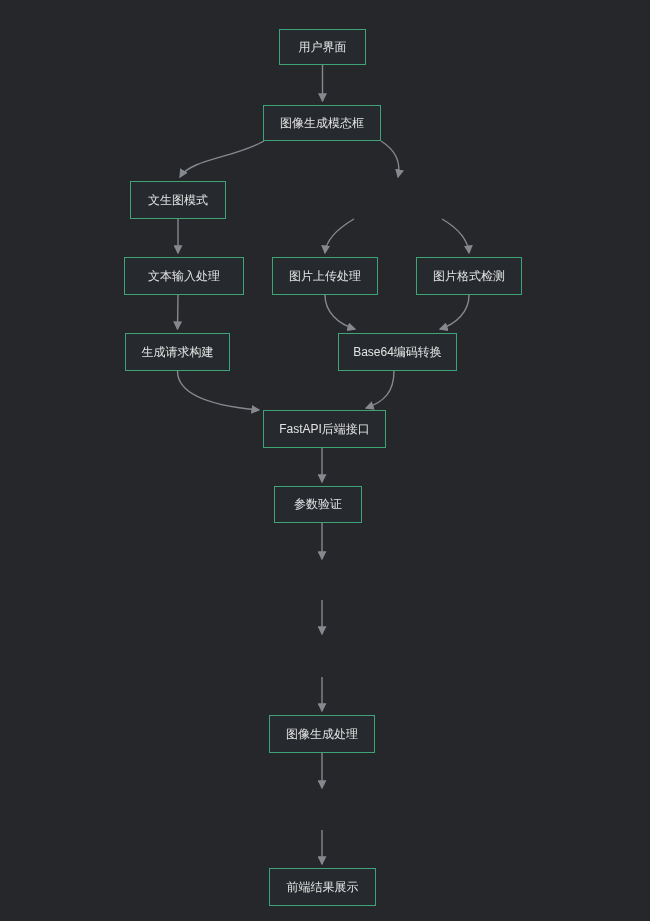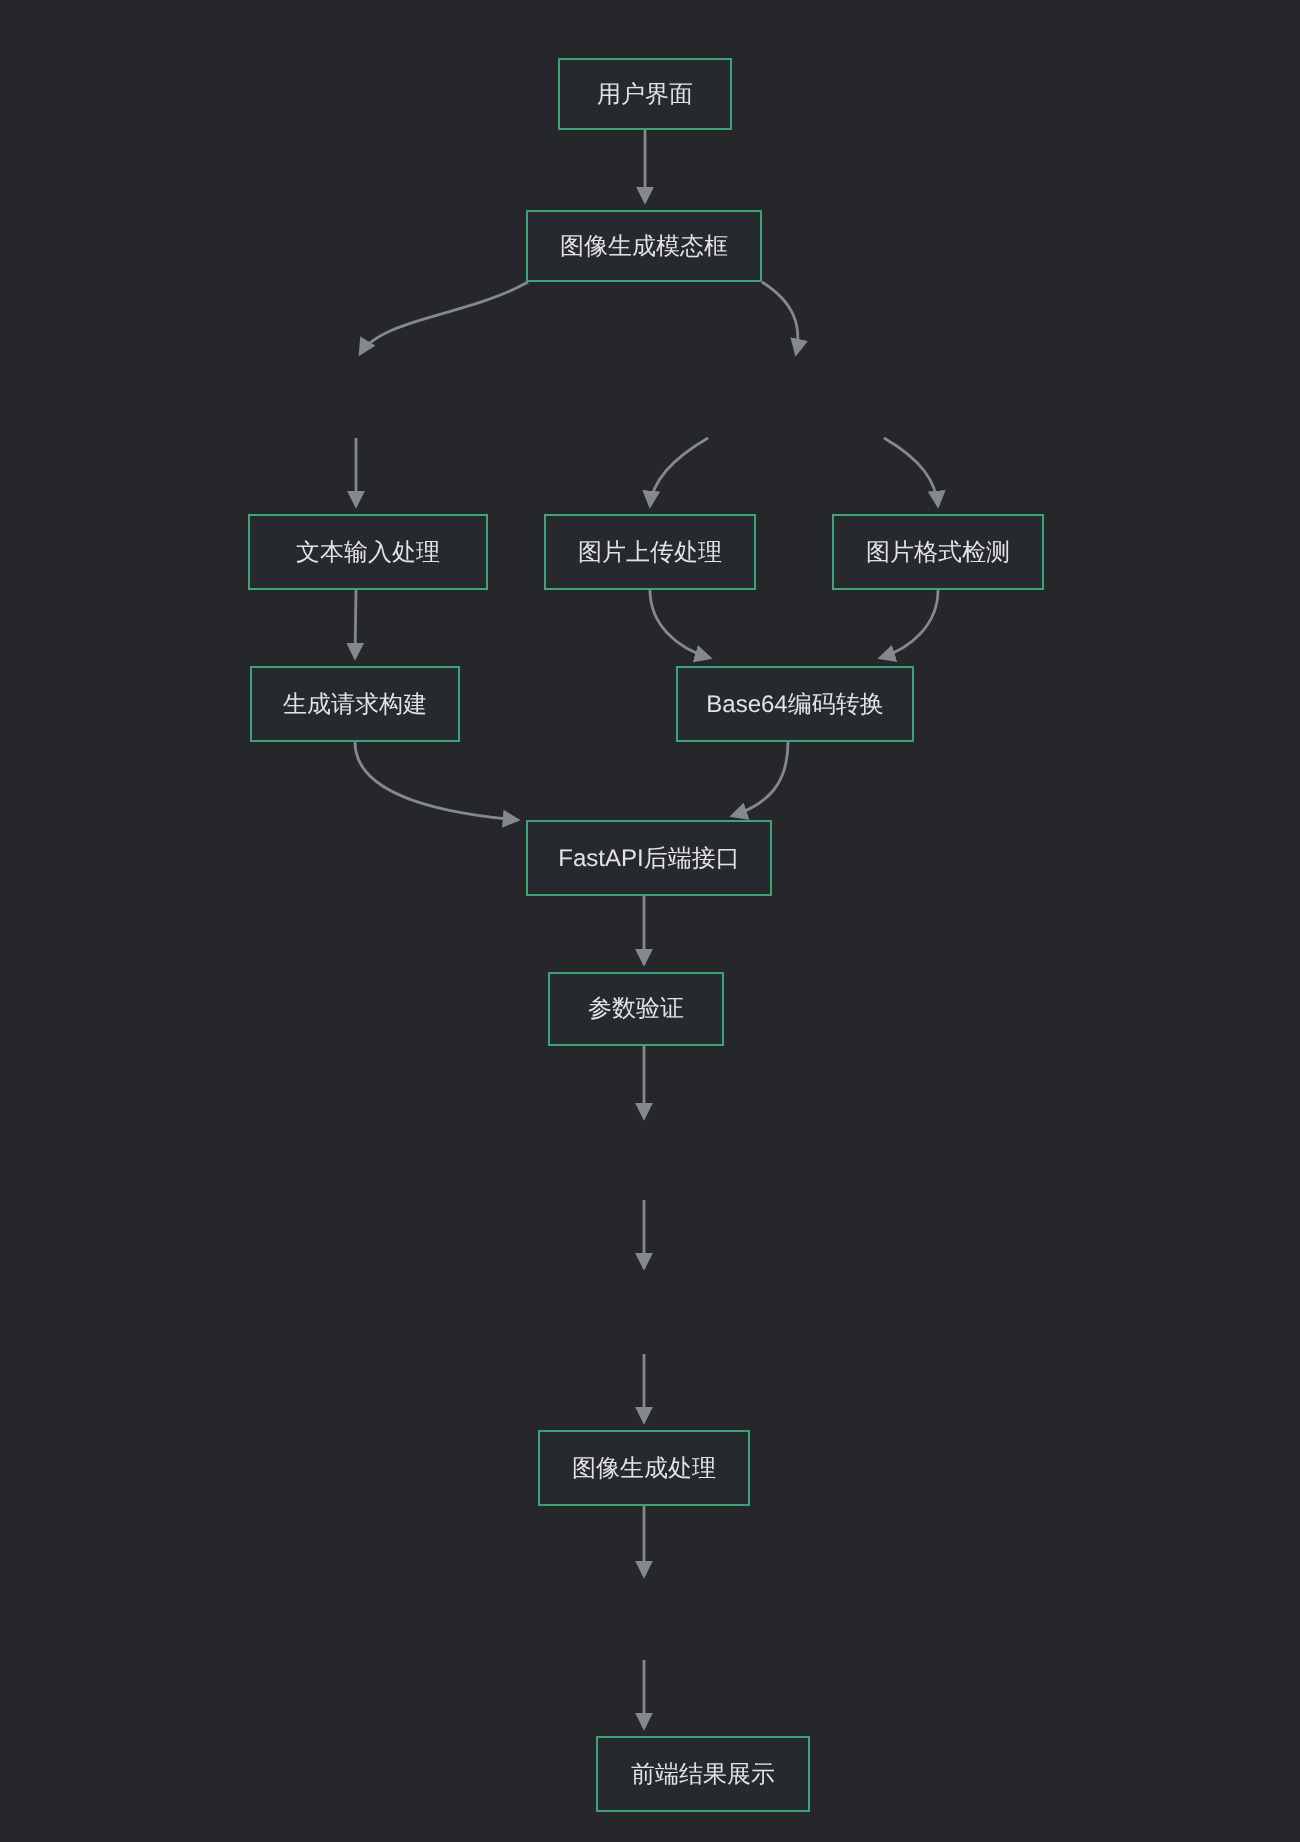--- a/index.html
+++ b/index.html
@@ -57,23 +57,24 @@
       <path d="M322,448 L322,482" class="edge" marker-end="url(#arrowhead)"></path>
       <path d="M322,523 L322,559" class="edge" marker-end="url(#arrowhead)"></path>
       <path d="M322,600 L322,634" class="edge" marker-end="url(#arrowhead)"></path>
       <path d="M322,677 L322,711" class="edge" marker-end="url(#arrowhead)"></path>
       <path d="M322,753 L322,788" class="edge" marker-end="url(#arrowhead)"></path>
       <path d="M322,830 L322,864" class="edge" marker-end="url(#arrowhead)"></path>
     </svg>
   <div class="nodes">
       <div class="node" style="left: 279px; top: 29px; width: 87px; height: 36px;">用户界面</div>
       <div class="node" style="left: 263px; top: 105px; width: 118px; height: 36px;">图像生成模态框</div>
+      <div class="node" style="left: 130px; top: 181px; width: 96px; height: 38px;">文生图模式</div>
       <div class="node" style="left: 124px; top: 257px; width: 120px; height: 38px;">文本输入处理</div>
       <div class="node" style="left: 416px; top: 257px; width: 106px; height: 38px;">图片格式检测</div>
       <div class="node" style="left: 272px; top: 257px; width: 106px; height: 38px;">图片上传处理</div>
       <div class="node" style="left: 125px; top: 333px; width: 105px; height: 38px;">生成请求构建</div>
       <div class="node" style="left: 338px; top: 333px; width: 119px; height: 38px;">Base64编码转换</div>
       <div class="node" style="left: 263px; top: 410px; width: 123px; height: 38px;">FastAPI后端接口</div>
       <div class="node" style="left: 274px; top: 486px; width: 88px; height: 37px;">参数验证</div>
       <div class="node" style="left: 269px; top: 715px; width: 106px; height: 38px;">图像生成处理</div>
-      <div class="node" style="left: 269px; top: 868px; width: 107px; height: 38px; margin-left: 29px;">前端结果展示</div>
+      <div class="node" style="left: 269px; top: 868px; width: 107px; height: 38px;">前端结果展示</div>
     </div>
 </div>
 
 </body></html>

